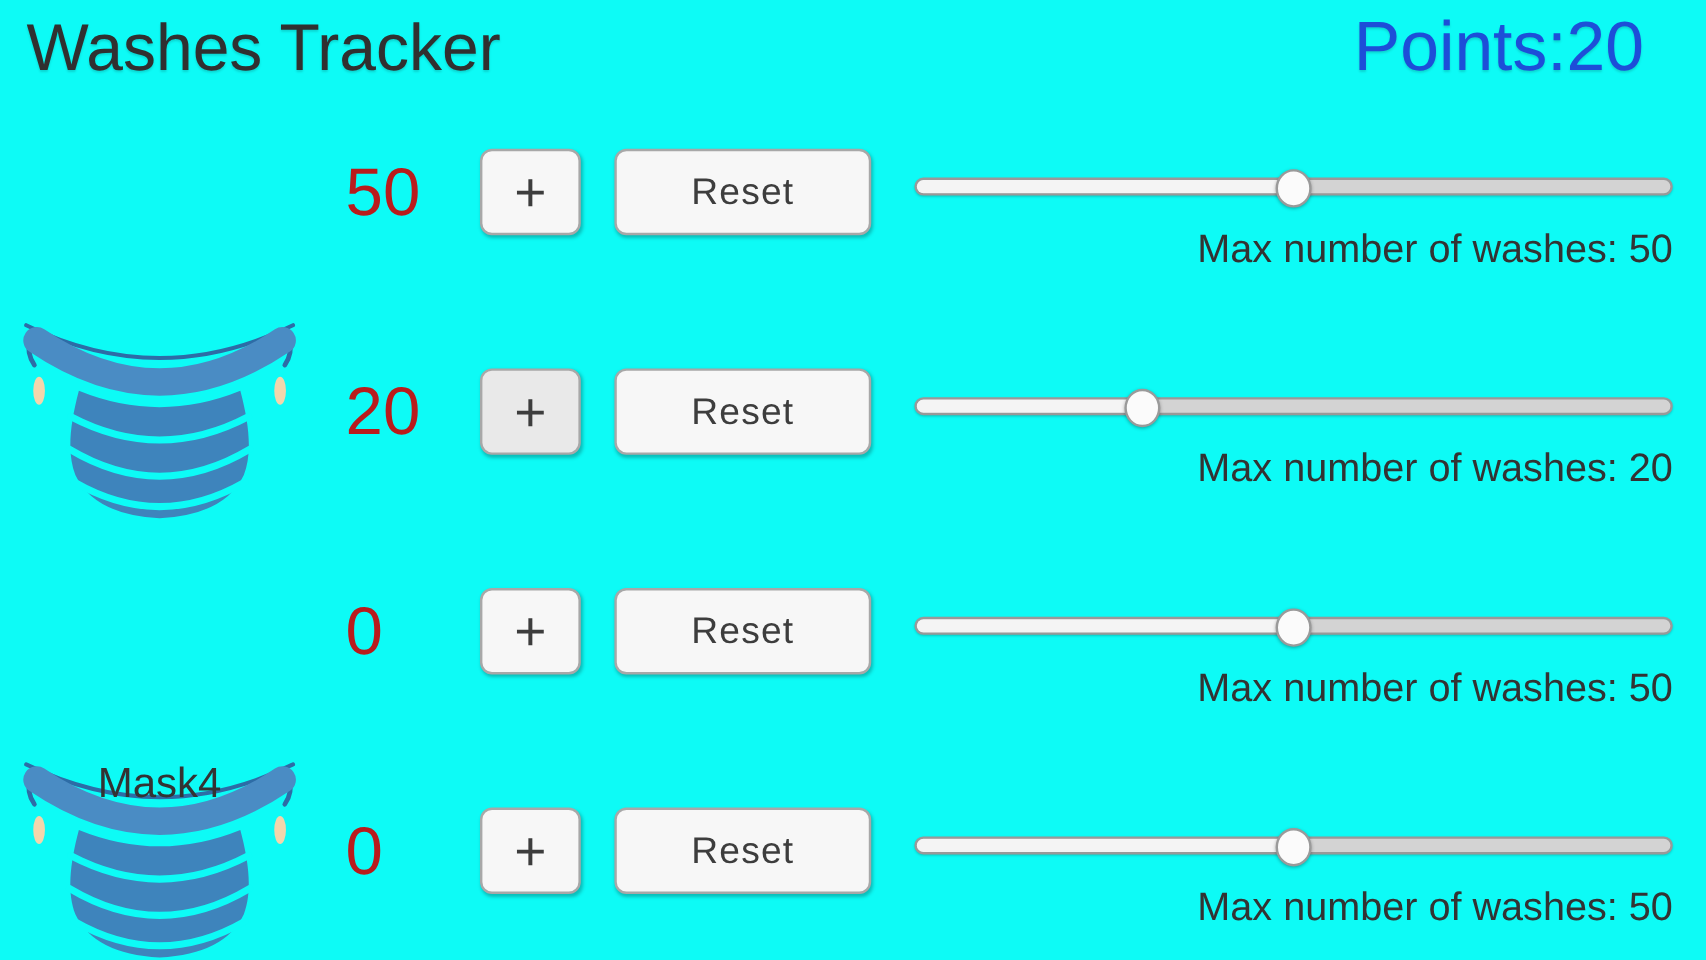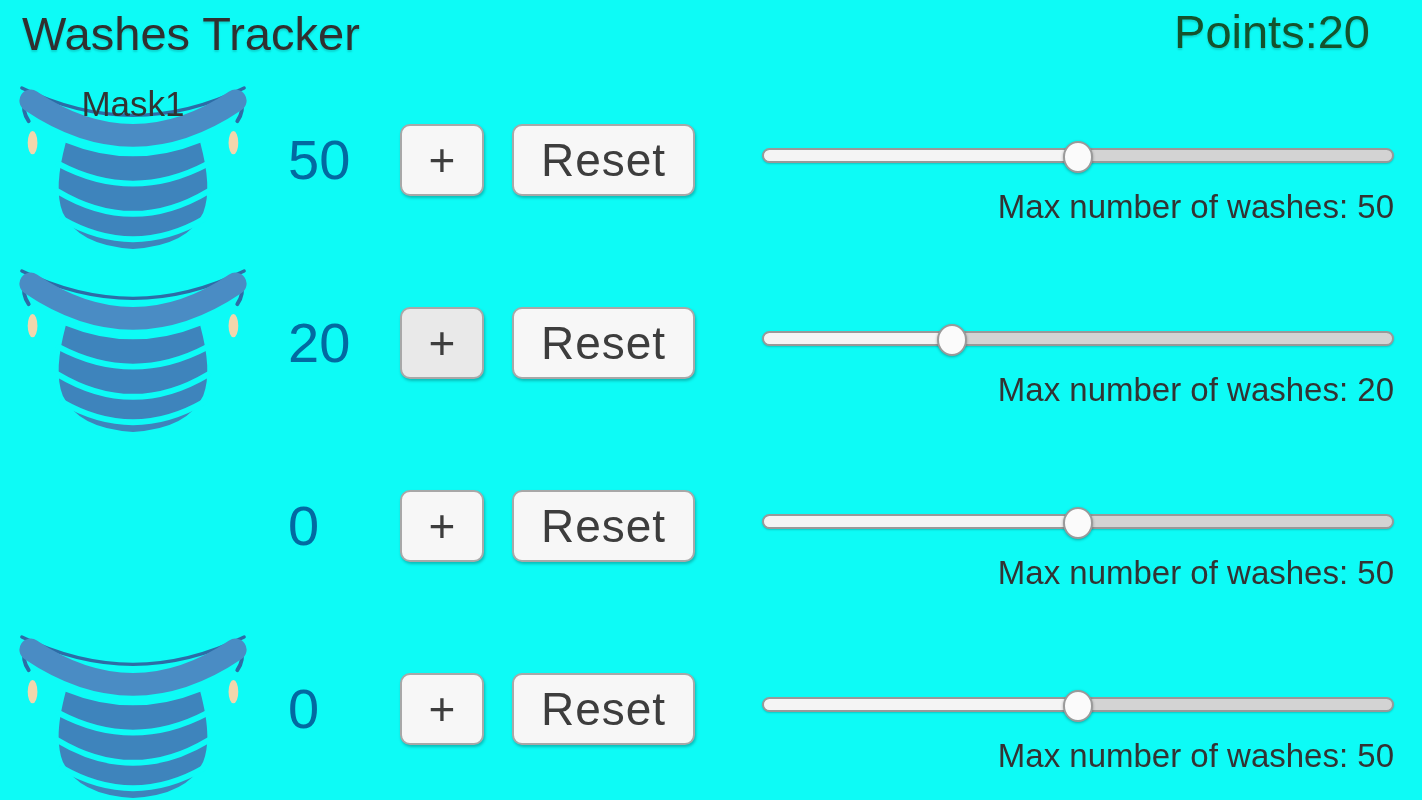--- a/index.html
+++ b/index.html
@@ -6,86 +6,67 @@
     --bg:#0dfbf6; --mask-body:#3e84bc; --mask-band:#4a8cc4; --mask-line:#2d6ca6;
     --skin:#f2d6ac; --txt:#333333; --btn-bg:#f7f7f7; --fill:#f4f4f4; --trk:#d3d3d3;
   }
   *{box-sizing:border-box;}
   html,body{margin:0;padding:0;}
   body{
     width:1422px;height:800px;overflow:hidden;position:relative;
     background:var(--bg);color:var(--txt);
     font-family:"Liberation Sans","DejaVu Sans",sans-serif;
   }
-  .title{position:absolute;left:22px;top:6px;font-size:47px;line-height:1.2;color:#303030;
+  .title{position:absolute;left:22px;top:6px;font-size:55px;line-height:1.2;color:#303030;
          text-shadow:0 2px 2px rgba(0,0,0,0.15);}
-  .points{position:absolute;right:52px;top:4px;font-size:47px;line-height:1.2;color:#14532d;
+  .points{position:absolute;right:52px;top:4px;font-size:58px;line-height:1.2;color:#1d4ed8;
           text-shadow:0 2px 2px rgba(0,0,0,0.15);white-space:nowrap;}
   .row{position:absolute;left:0;width:1422px;height:183px;}
   .r0{top:80px}.r1{top:263px}.r2{top:446px}.r3{top:629px}
 
   .mask{position:absolute;left:16px;top:0;width:234px;height:176px;}
   .mask svg{width:100%;height:100%;display:block;}
   .mask-label{position:absolute;top:4px;left:0;width:100%;text-align:center;
               font-size:35px;color:#333;}
   .mline{fill:none;stroke:var(--mask-line);stroke-width:4;stroke-linecap:round;}
   .thin{stroke-width:3.5;}
   .skin{fill:var(--skin);}
   .band{fill:none;stroke:var(--mask-band);stroke-width:23;stroke-linecap:round;}
   .mbody{fill:var(--mask-body);}
   .pleat{fill:none;stroke:var(--bg);stroke-width:6;stroke-linecap:round;}
 
-  .count{position:absolute;left:288px;top:52px;font-size:56px;line-height:56px;color:#0369a1;}
+  .count{position:absolute;left:288px;top:52px;font-size:56px;line-height:56px;color:#b91c1c;}
 
   .btn{position:absolute;top:44px;height:72px;background:var(--btn-bg);
        border:2px solid #a8a8a8;border-radius:10px;color:#3d3d3d;
        display:flex;align-items:center;justify-content:center;
        box-shadow:1px 2px 3px rgba(0,0,0,0.25);cursor:pointer;}
   .plus{left:400px;width:84px;font-size:46px;}
   .plus.hover{background:#e9e9e9;}
-  .reset{left:512px;width:183px;font-size:46px;letter-spacing:1px;}
+  .reset{left:512px;width:214px;font-size:31px;letter-spacing:1px;}
 
   .slider-group{position:absolute;left:762px;top:0;width:632px;height:160px;}
   .slider{position:absolute;top:61px;left:0;width:632px;height:32px;}
   .track{position:absolute;top:7px;left:0;width:632px;height:15px;background:var(--trk);
          border:2px solid #999;border-radius:9px;box-shadow:0 1px 2px rgba(0,0,0,0.2);overflow:hidden;}
   .track-fill{position:absolute;left:0;top:0;height:100%;background:var(--fill);
               border-radius:7px 0 0 7px;}
   .thumb{position:absolute;top:0;width:30px;height:32px;background:#fbfbfb;
          border:2px solid #9a9a9a;border-radius:50%;
          box-shadow:0 1px 3px rgba(0,0,0,0.3);cursor:pointer;}
   .max-label{position:absolute;left:0;top:108px;width:100%;text-align:right;
              font-size:33px;color:#333;white-space:nowrap;}
 </style>
 </head>
 <body>
 
 <div class="title">Washes Tracker</div>
 <div class="points"><span>Points:</span><span>20</span></div>
 
 <div class="row r0">
-  <div class="mask">
-    <svg viewBox="0 0 240 180">
-      <path class="mline thin" d="M6 8 Q120 64 234 8"></path>
-      <path class="mline" d="M9 20 q-3 12 4 22"></path>
-      <path class="mline" d="M231 20 q3 12 -4 22"></path>
-      <ellipse class="skin" cx="17" cy="64" rx="5" ry="12"></ellipse>
-      <ellipse class="skin" cx="223" cy="64" rx="5" ry="12"></ellipse>
-      <circle class="skin" cx="30" cy="27" r="3.5"></circle>
-      <circle class="skin" cx="210" cy="27" r="3.5"></circle>
-      <path class="mline" d="M36 26 l5 13"></path>
-      <path class="mline" d="M204 26 l-5 13"></path>
-      <path class="band" d="M15 21 Q120 92 225 21"></path>
-      <path class="mbody" d="M51 64 Q120 92 189 64 C197 94 199 118 192 136 Q176 170 120 173 Q64 170 48 136 C41 118 43 94 51 64 Z"></path>
-      <path class="pleat" d="M44 86 Q120 126 196 86"></path>
-      <path class="pleat" d="M43 114 Q120 160 197 114"></path>
-      <path class="pleat" d="M47 142 Q120 184 193 142"></path>
-    </svg>
-    <div class="mask-label">Mask1</div>
-  </div>
   <div class="count">50</div>
   <button class="btn plus">+</button>
   <button class="btn reset">Reset</button>
   <div class="slider-group">
     <div class="slider">
       <div class="track">
           <div class="track-fill" style="width: 50%;"></div>
         </div>
       <div class="thumb" style="left: calc(50% - 15px);"></div>
     </div>
@@ -152,20 +133,21 @@
       <circle class="skin" cx="30" cy="27" r="3.5"></circle>
       <circle class="skin" cx="210" cy="27" r="3.5"></circle>
       <path class="mline" d="M36 26 l5 13"></path>
       <path class="mline" d="M204 26 l-5 13"></path>
       <path class="band" d="M15 21 Q120 92 225 21"></path>
       <path class="mbody" d="M51 64 Q120 92 189 64 C197 94 199 118 192 136 Q176 170 120 173 Q64 170 48 136 C41 118 43 94 51 64 Z"></path>
       <path class="pleat" d="M44 86 Q120 126 196 86"></path>
       <path class="pleat" d="M43 114 Q120 160 197 114"></path>
       <path class="pleat" d="M47 142 Q120 184 193 142"></path>
     </svg>
+    <div class="mask-label">Mask4</div>
   </div>
   <div class="count">0</div>
   <button class="btn plus">+</button>
   <button class="btn reset">Reset</button>
   <div class="slider-group">
     <div class="slider">
       <div class="track">
           <div class="track-fill" style="width: 50%;"></div>
         </div>
       <div class="thumb" style="left: calc(50% - 15px);"></div>

